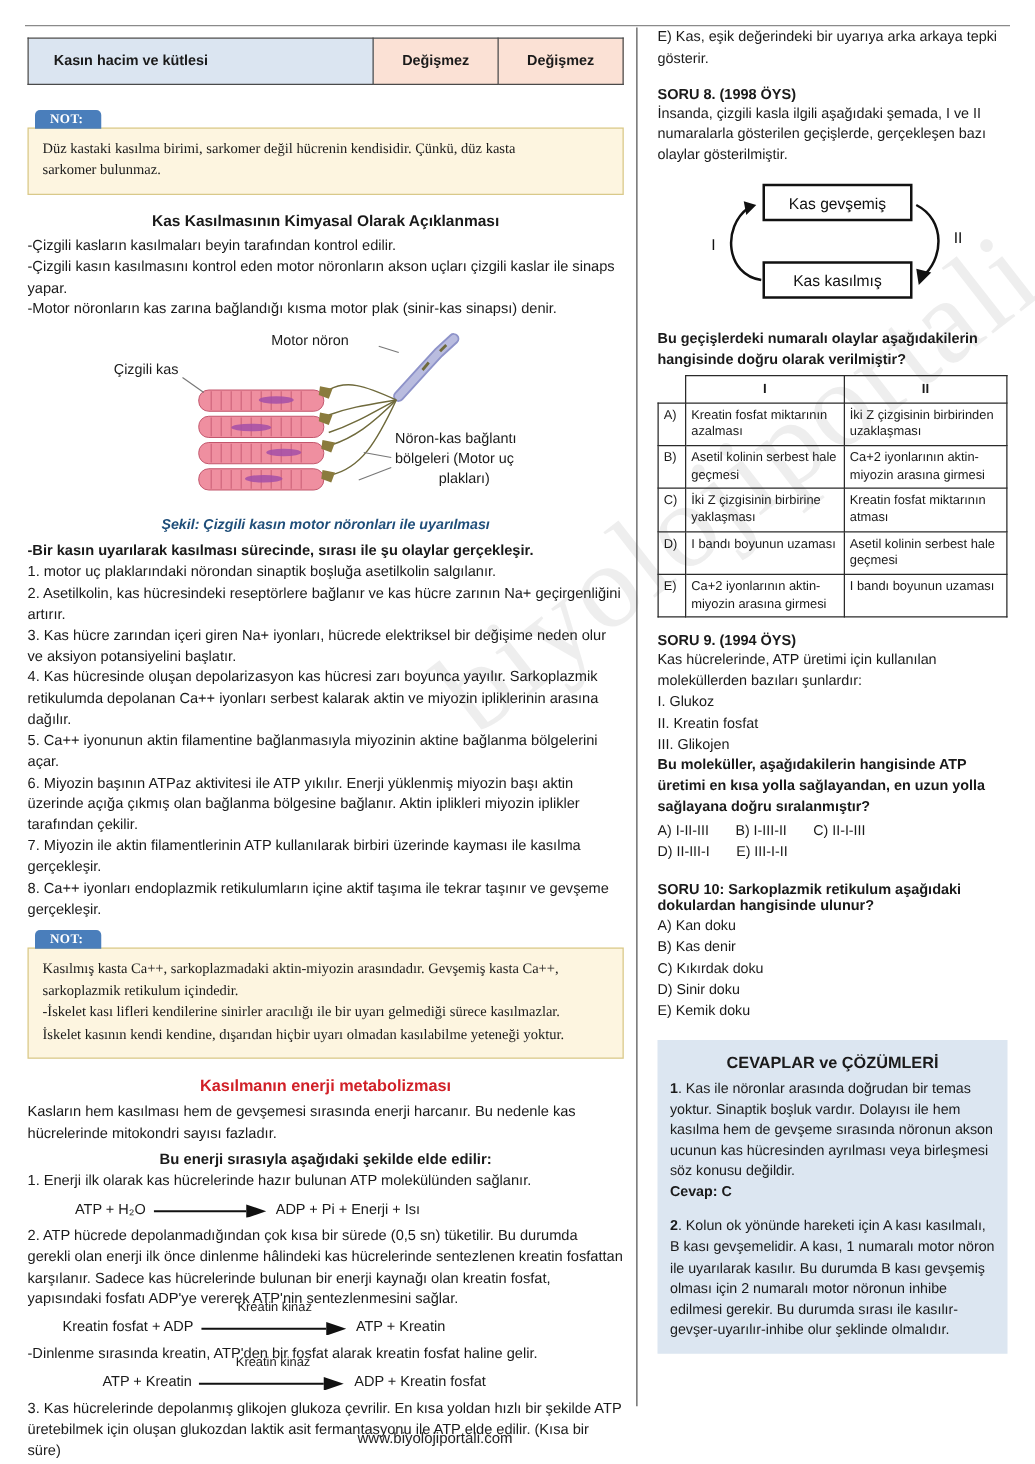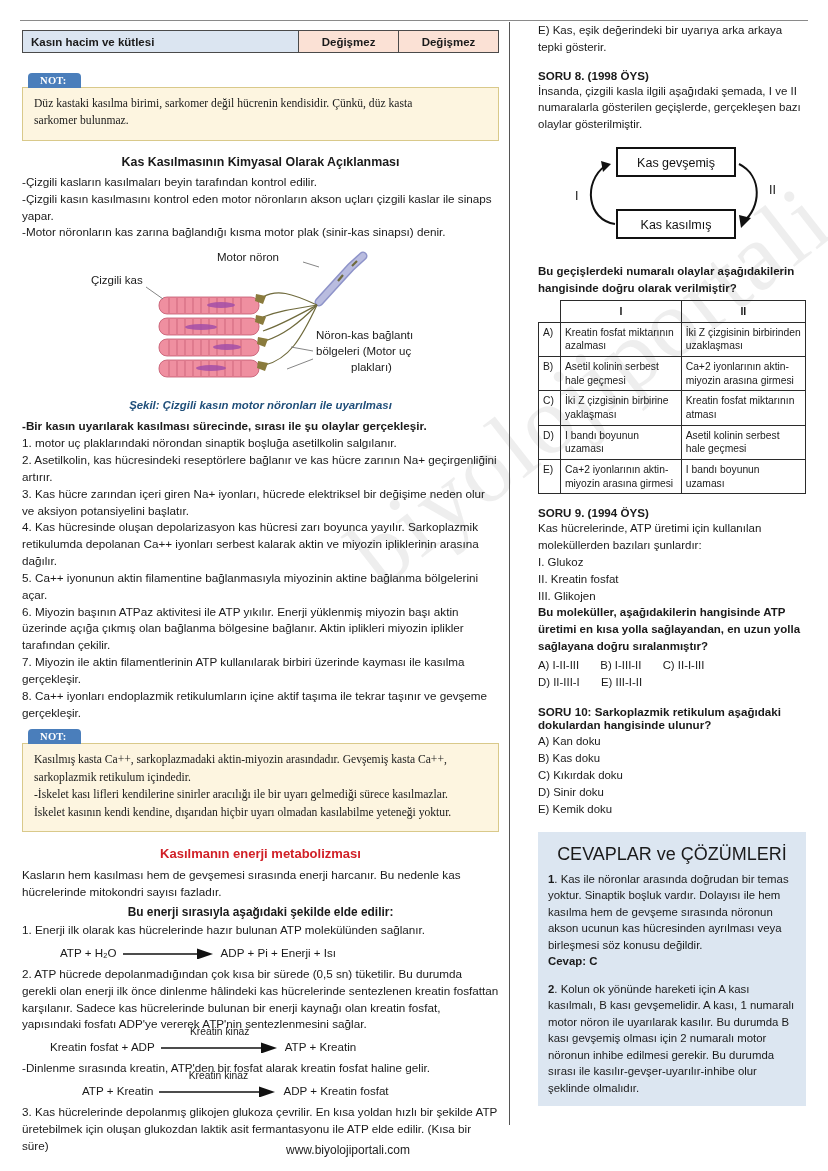--- a/index.html
+++ b/index.html
@@ -38,37 +38,37 @@
     height: 1125px;
   }
   .col-left {
     width: 487px;
     padding-right: 10px;
     position: relative;
   }
   .col-right {
     width: 297px;
     border-left: 1.5px solid #555;
-    padding-left: 28px;
+    padding-left: 16px;
     position: relative;
   }
 
   
   .top-table {
     width: 100%;
     border-collapse: collapse;
     margin-top: 8px;
     margin-bottom: 16px;
   }
   .top-table td {
     border: 1px solid #4a4a4a;
-    padding: 4px 8px;
+    padding: 4px 20px;
     font-size: 11.5px;
     font-weight: bold;
-    height: 22px;
+    height: 37px;
   }
   .cell-head { background: #dbe5f1; width: 58%; }
   .cell-val  { background: #fbe1d5; text-align: center; }
 
   
   .notbox { margin: 12px 0 14px 0; font-family: Liberation Serif, serif; }
   .not-tab {
     display: inline-block;
     background: #4a7ebb;
     color: #ffffff;
@@ -192,22 +192,22 @@
   
   .answers {
     background: #dce6f1;
     padding: 9px 10px 10px 10px;
     margin-top: 14px;
     font-size: 11.4px;
     line-height: 1.45;
   }
   .answers h4 {
     text-align: center;
-    font-size: 18px;
-    font-weight: normal;
+    font-size: 13px;
+    font-weight: bold;
     margin: 0 0 3px 0;
   }
   .answers p { margin: 0 0 0 0; }
   .ans-space { height: 11px; }
 
   
   .footer {
     position: absolute;
     bottom: 0; left: 0;
     width: 696px;
@@ -505,21 +505,21 @@
         </div>
         <div class="row">
           <span>D) II-III-I</span>
           <span>E) III-I-II</span>
         </div>
       </div>
 
       <p class="rc-q-title" style="margin-top:14px;">SORU 10: Sarkoplazmik retikulum aşağıdaki dokulardan hangisinde ulunur?</p>
       <div class="choices">
         <div class="row">A) Kan doku</div>
-        <div class="row">B) Kas doku</div>
+        <div class="row">B) Kas denir</div>
         <div class="row">C) Kıkırdak doku</div>
         <div class="row">D) Sinir doku</div>
         <div class="row">E) Kemik doku</div>
       </div>
 
       <div class="answers">
         <h4>CEVAPLAR ve ÇÖZÜMLERİ</h4>
         <p><b>1</b><span>. Kas ile nöronlar arasında doğrudan bir temas yoktur. Sinaptik boşluk vardır. Dolayısı ile hem kasılma hem de gevşeme sırasında nöronun akson ucunun kas hücresinden ayrılması veya birleşmesi söz konusu değildir.</span></p>
         <p style="font-weight:bold;">Cevap: C</p>
         <div class="ans-space"></div>

